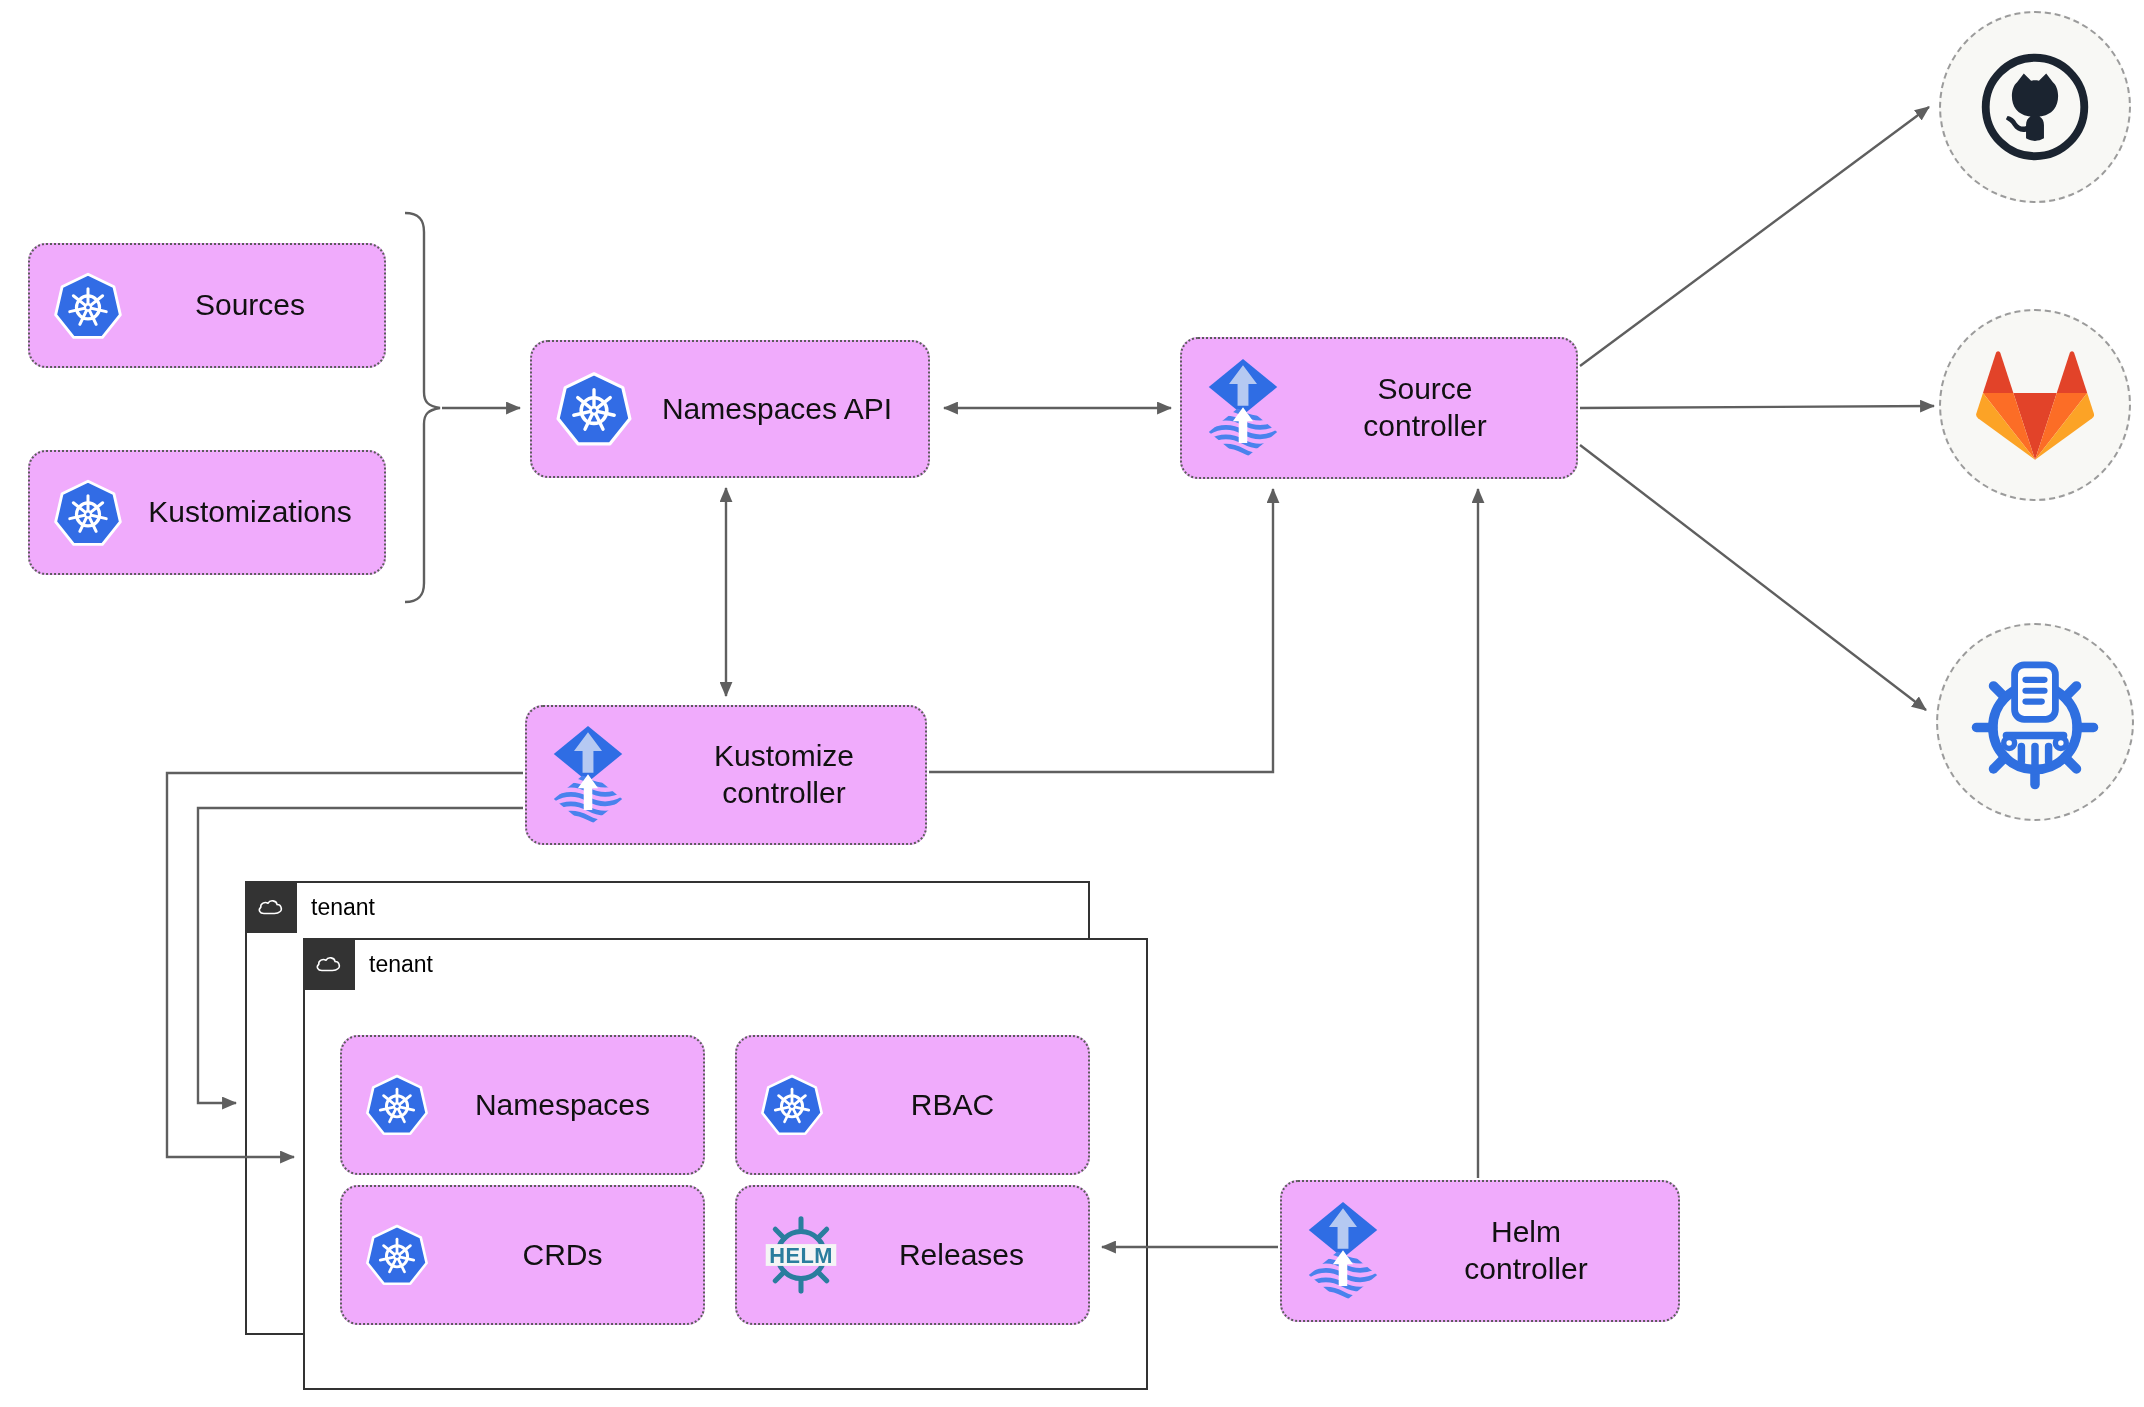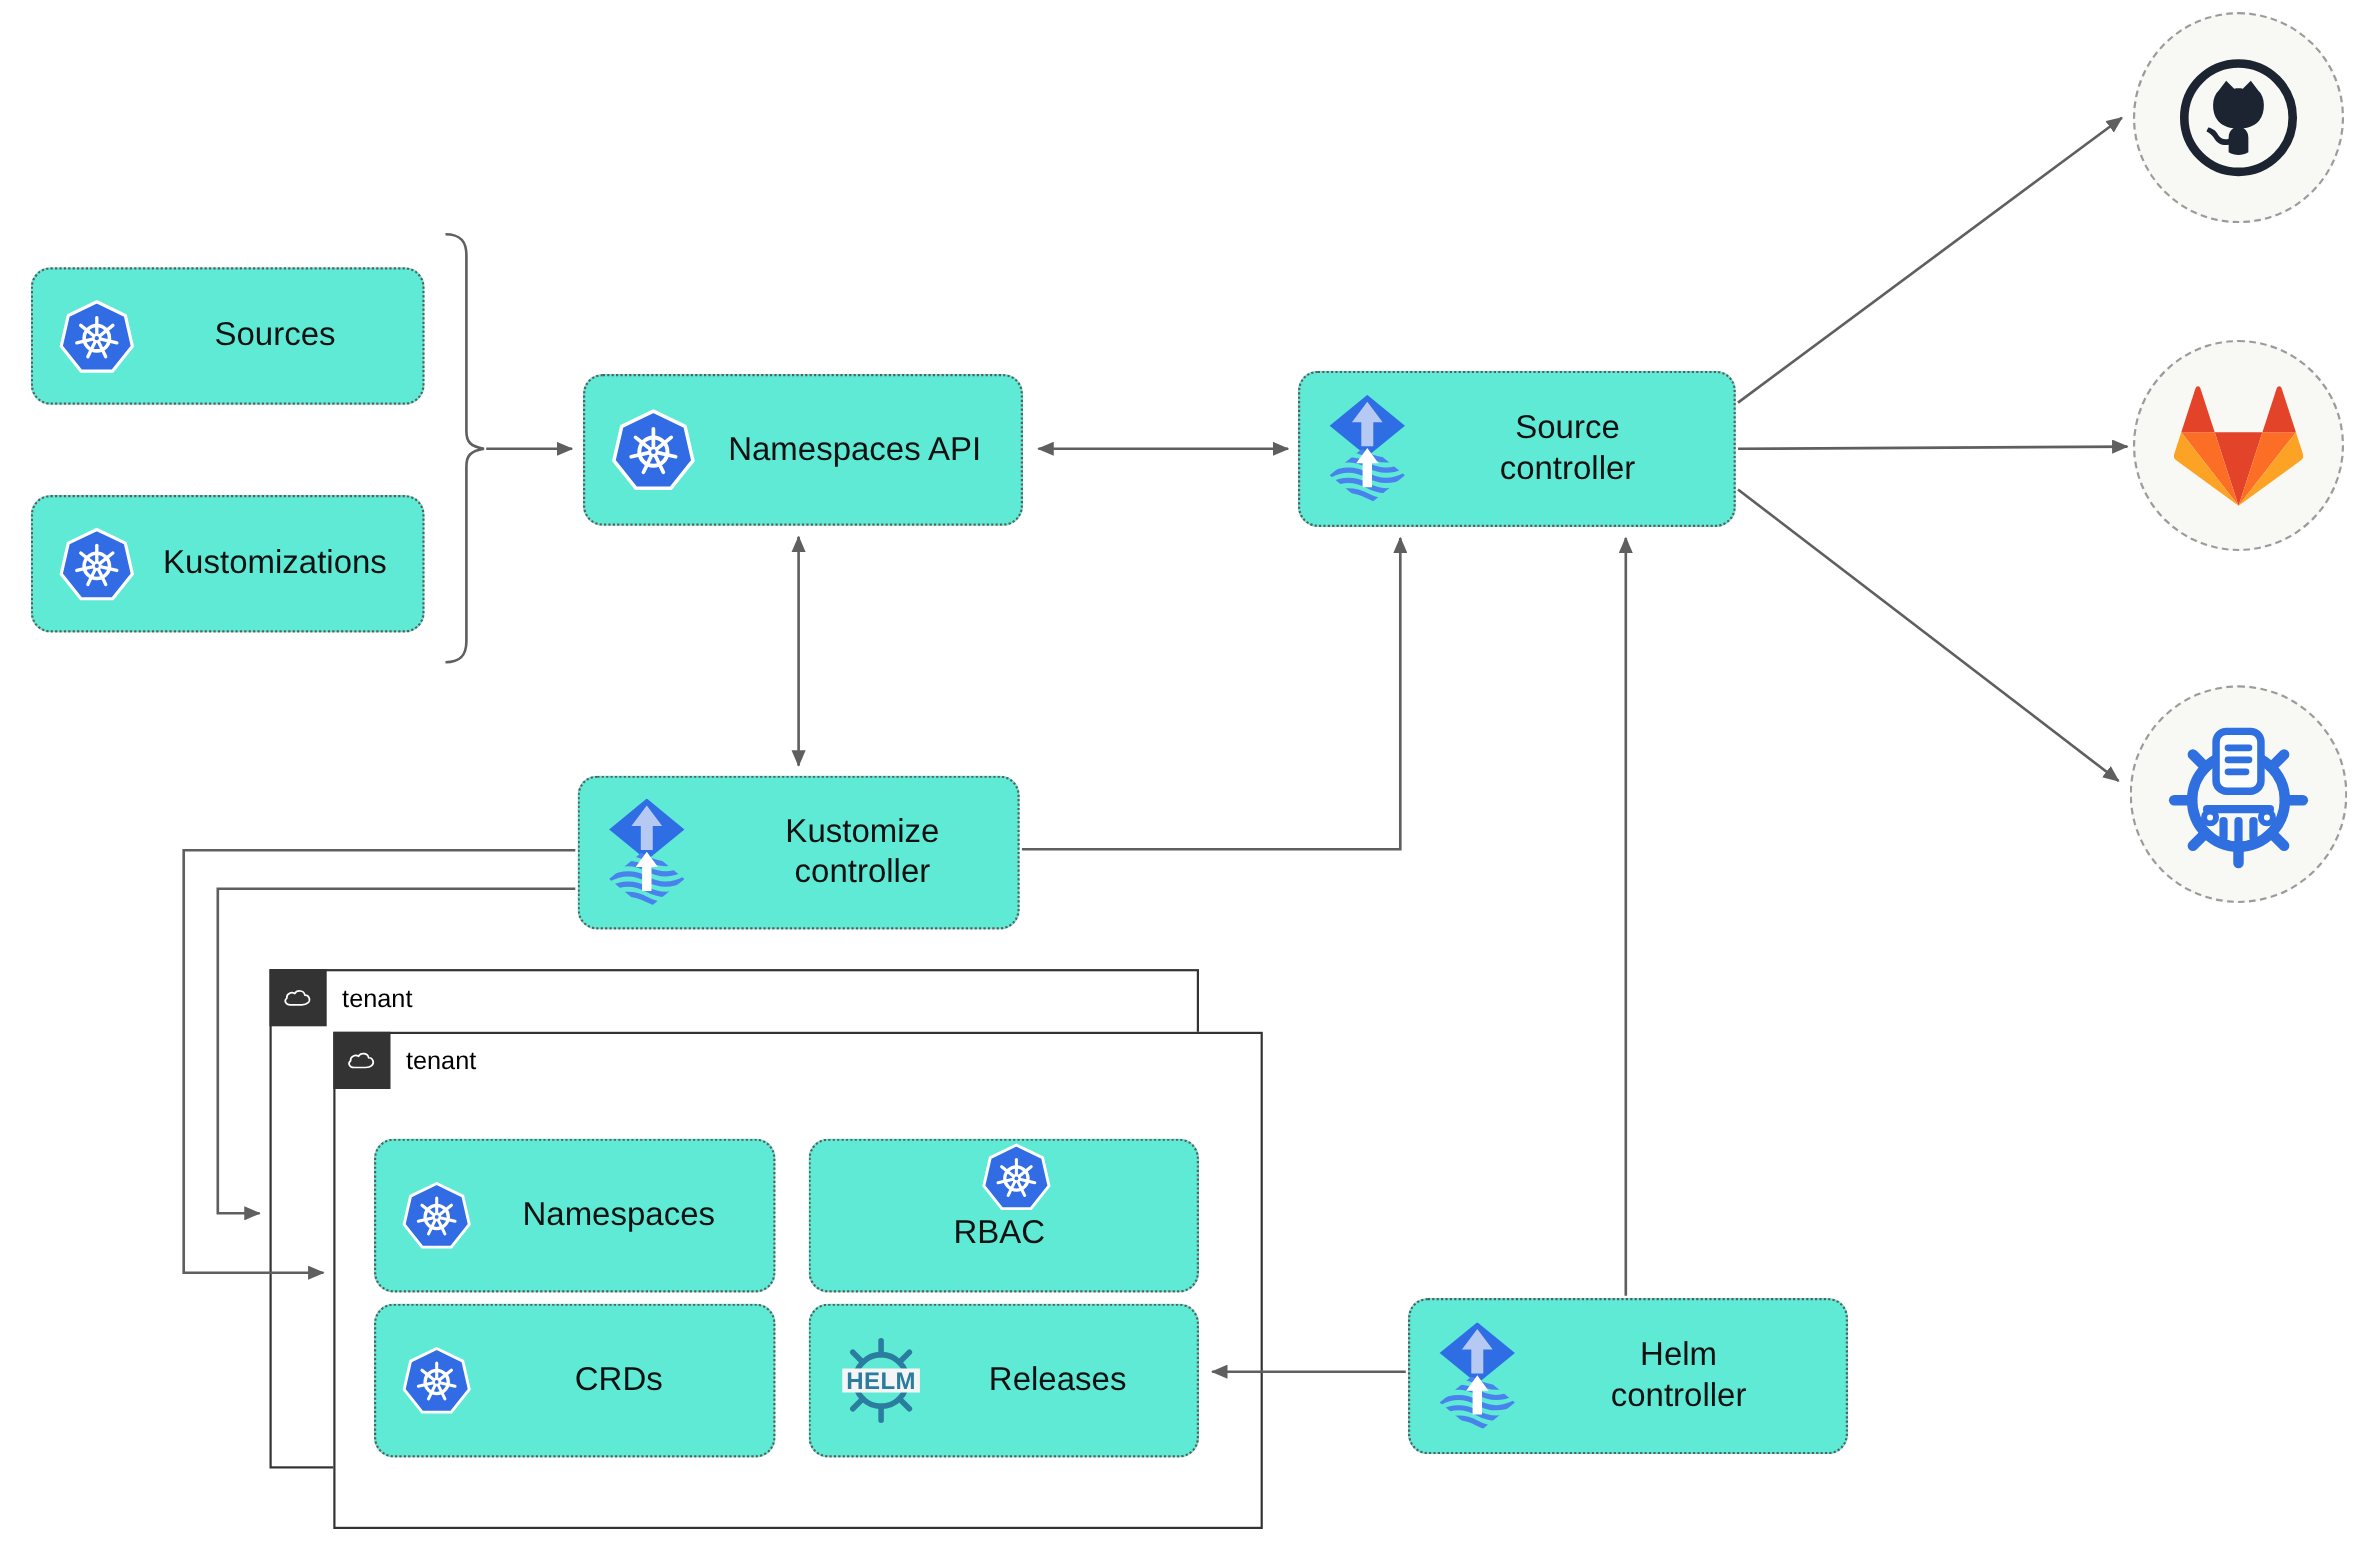--- a/index.html
+++ b/index.html
@@ -1,21 +1,21 @@
 <!DOCTYPE html>
 <html><head>
 <meta charset="utf-8">
 <style>
   html,body{margin:0;padding:0;background:#fff;}
   #canvas{
     position:relative;width:2144px;height:1407px;background:#fff;overflow:hidden;
     font-family:"Liberation Sans", sans-serif;
   }
   .node{
-    position:absolute;background:#5eead4;border:2px dotted #5c5c5c;border-radius:18px;
+    position:absolute;background:#f0abfc;border:2px dotted #5c5c5c;border-radius:18px;
     display:flex;align-items:center;box-sizing:border-box;z-index:3;
   }
   .nicon{flex:none;margin-left:22px;}
   .nlabel{
     flex:1;text-align:center;font-size:30px;color:#111;line-height:1.22;
     padding:0 14px 0 6px;white-space:pre-line;
   }
   .tenant{position:absolute;background:#fff;border:2px solid #333;box-sizing:border-box;}
   .tenant-head{
     position:absolute;left:-2px;top:-2px;width:52px;height:52px;background:#333;
@@ -198,21 +198,21 @@
 controller</div>
   </div>
 
   <div class="node" style="left:340px;top:1035px;width:365px;height:140px;">
     <svg class="nicon" width="66" height="66" viewBox="0 0 100 100">
         <use href="#sym-k8s"></use>
       </svg>
     <div class="nlabel">Namespaces</div>
   </div>
 
-  <div class="node" style="left:735px;top:1035px;width:355px;height:140px;flex-direction:column;">
+  <div class="node" style="left:735px;top:1035px;width:355px;height:140px;">
     <svg class="nicon" width="66" height="66" viewBox="0 0 100 100">
         <use href="#sym-k8s"></use>
       </svg>
     <div class="nlabel">RBAC</div>
   </div>
 
   <div class="node" style="left:340px;top:1185px;width:365px;height:140px;">
     <svg class="nicon" width="66" height="66" viewBox="0 0 100 100">
         <use href="#sym-k8s"></use>
       </svg>

